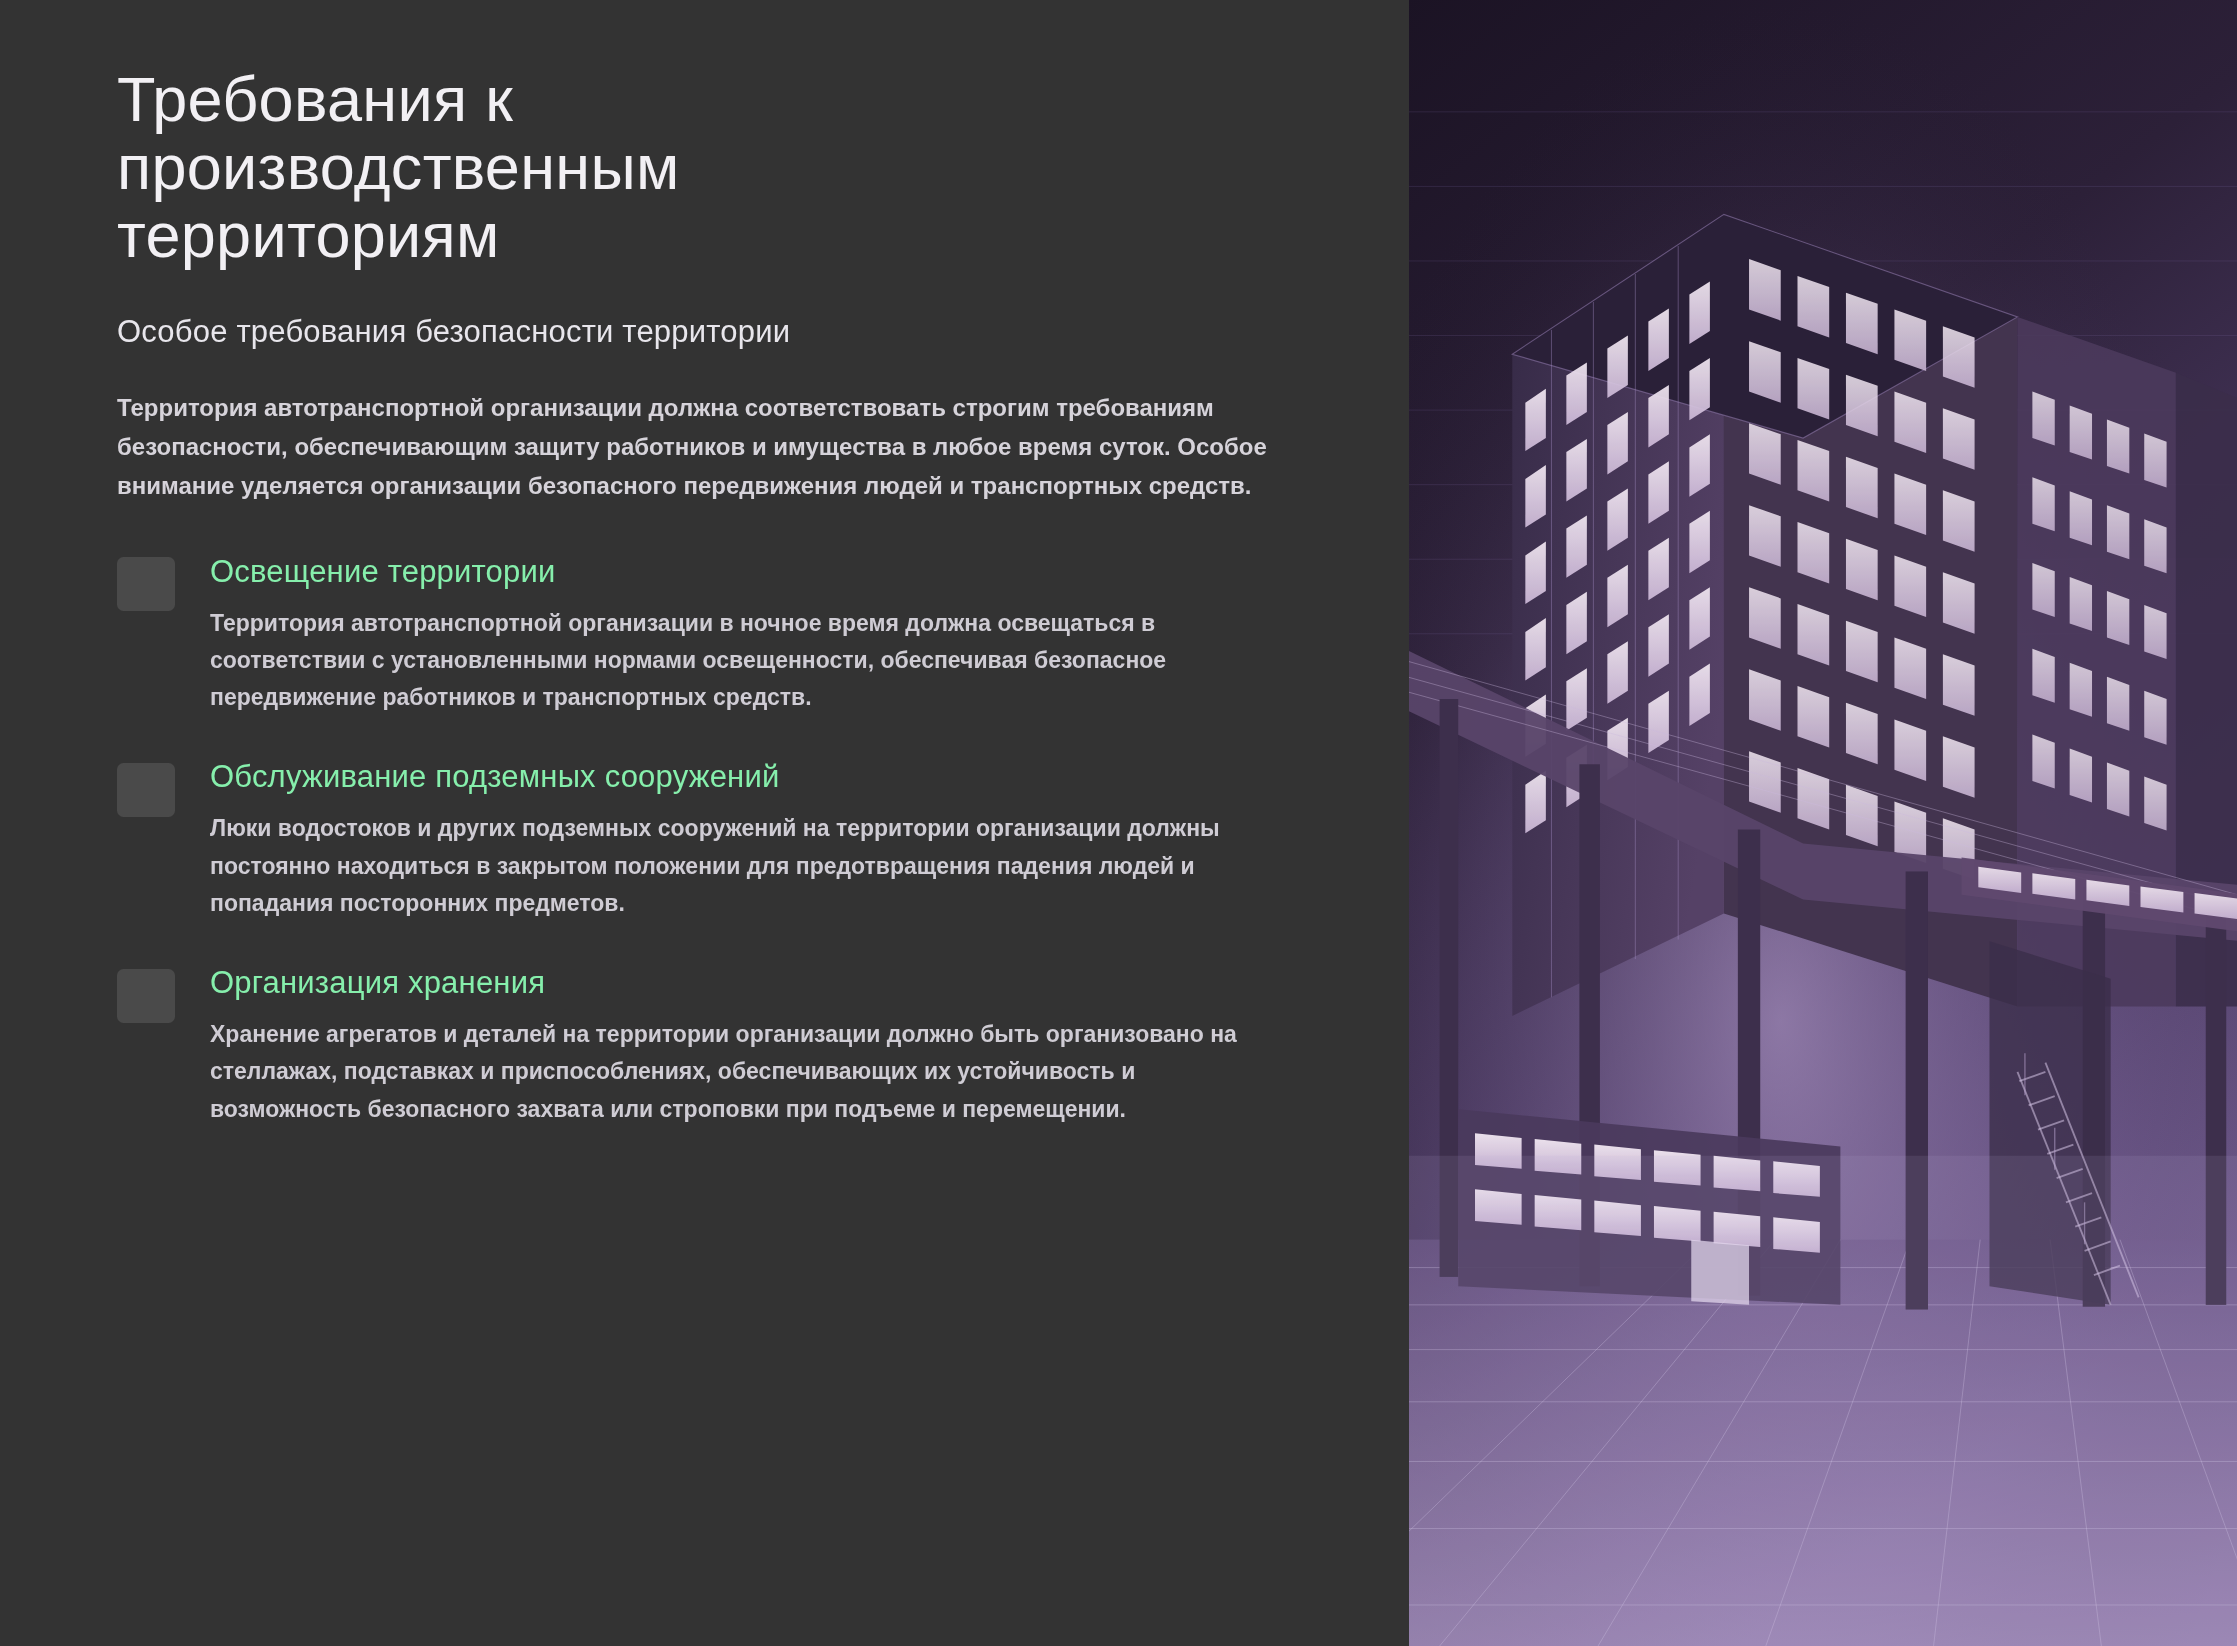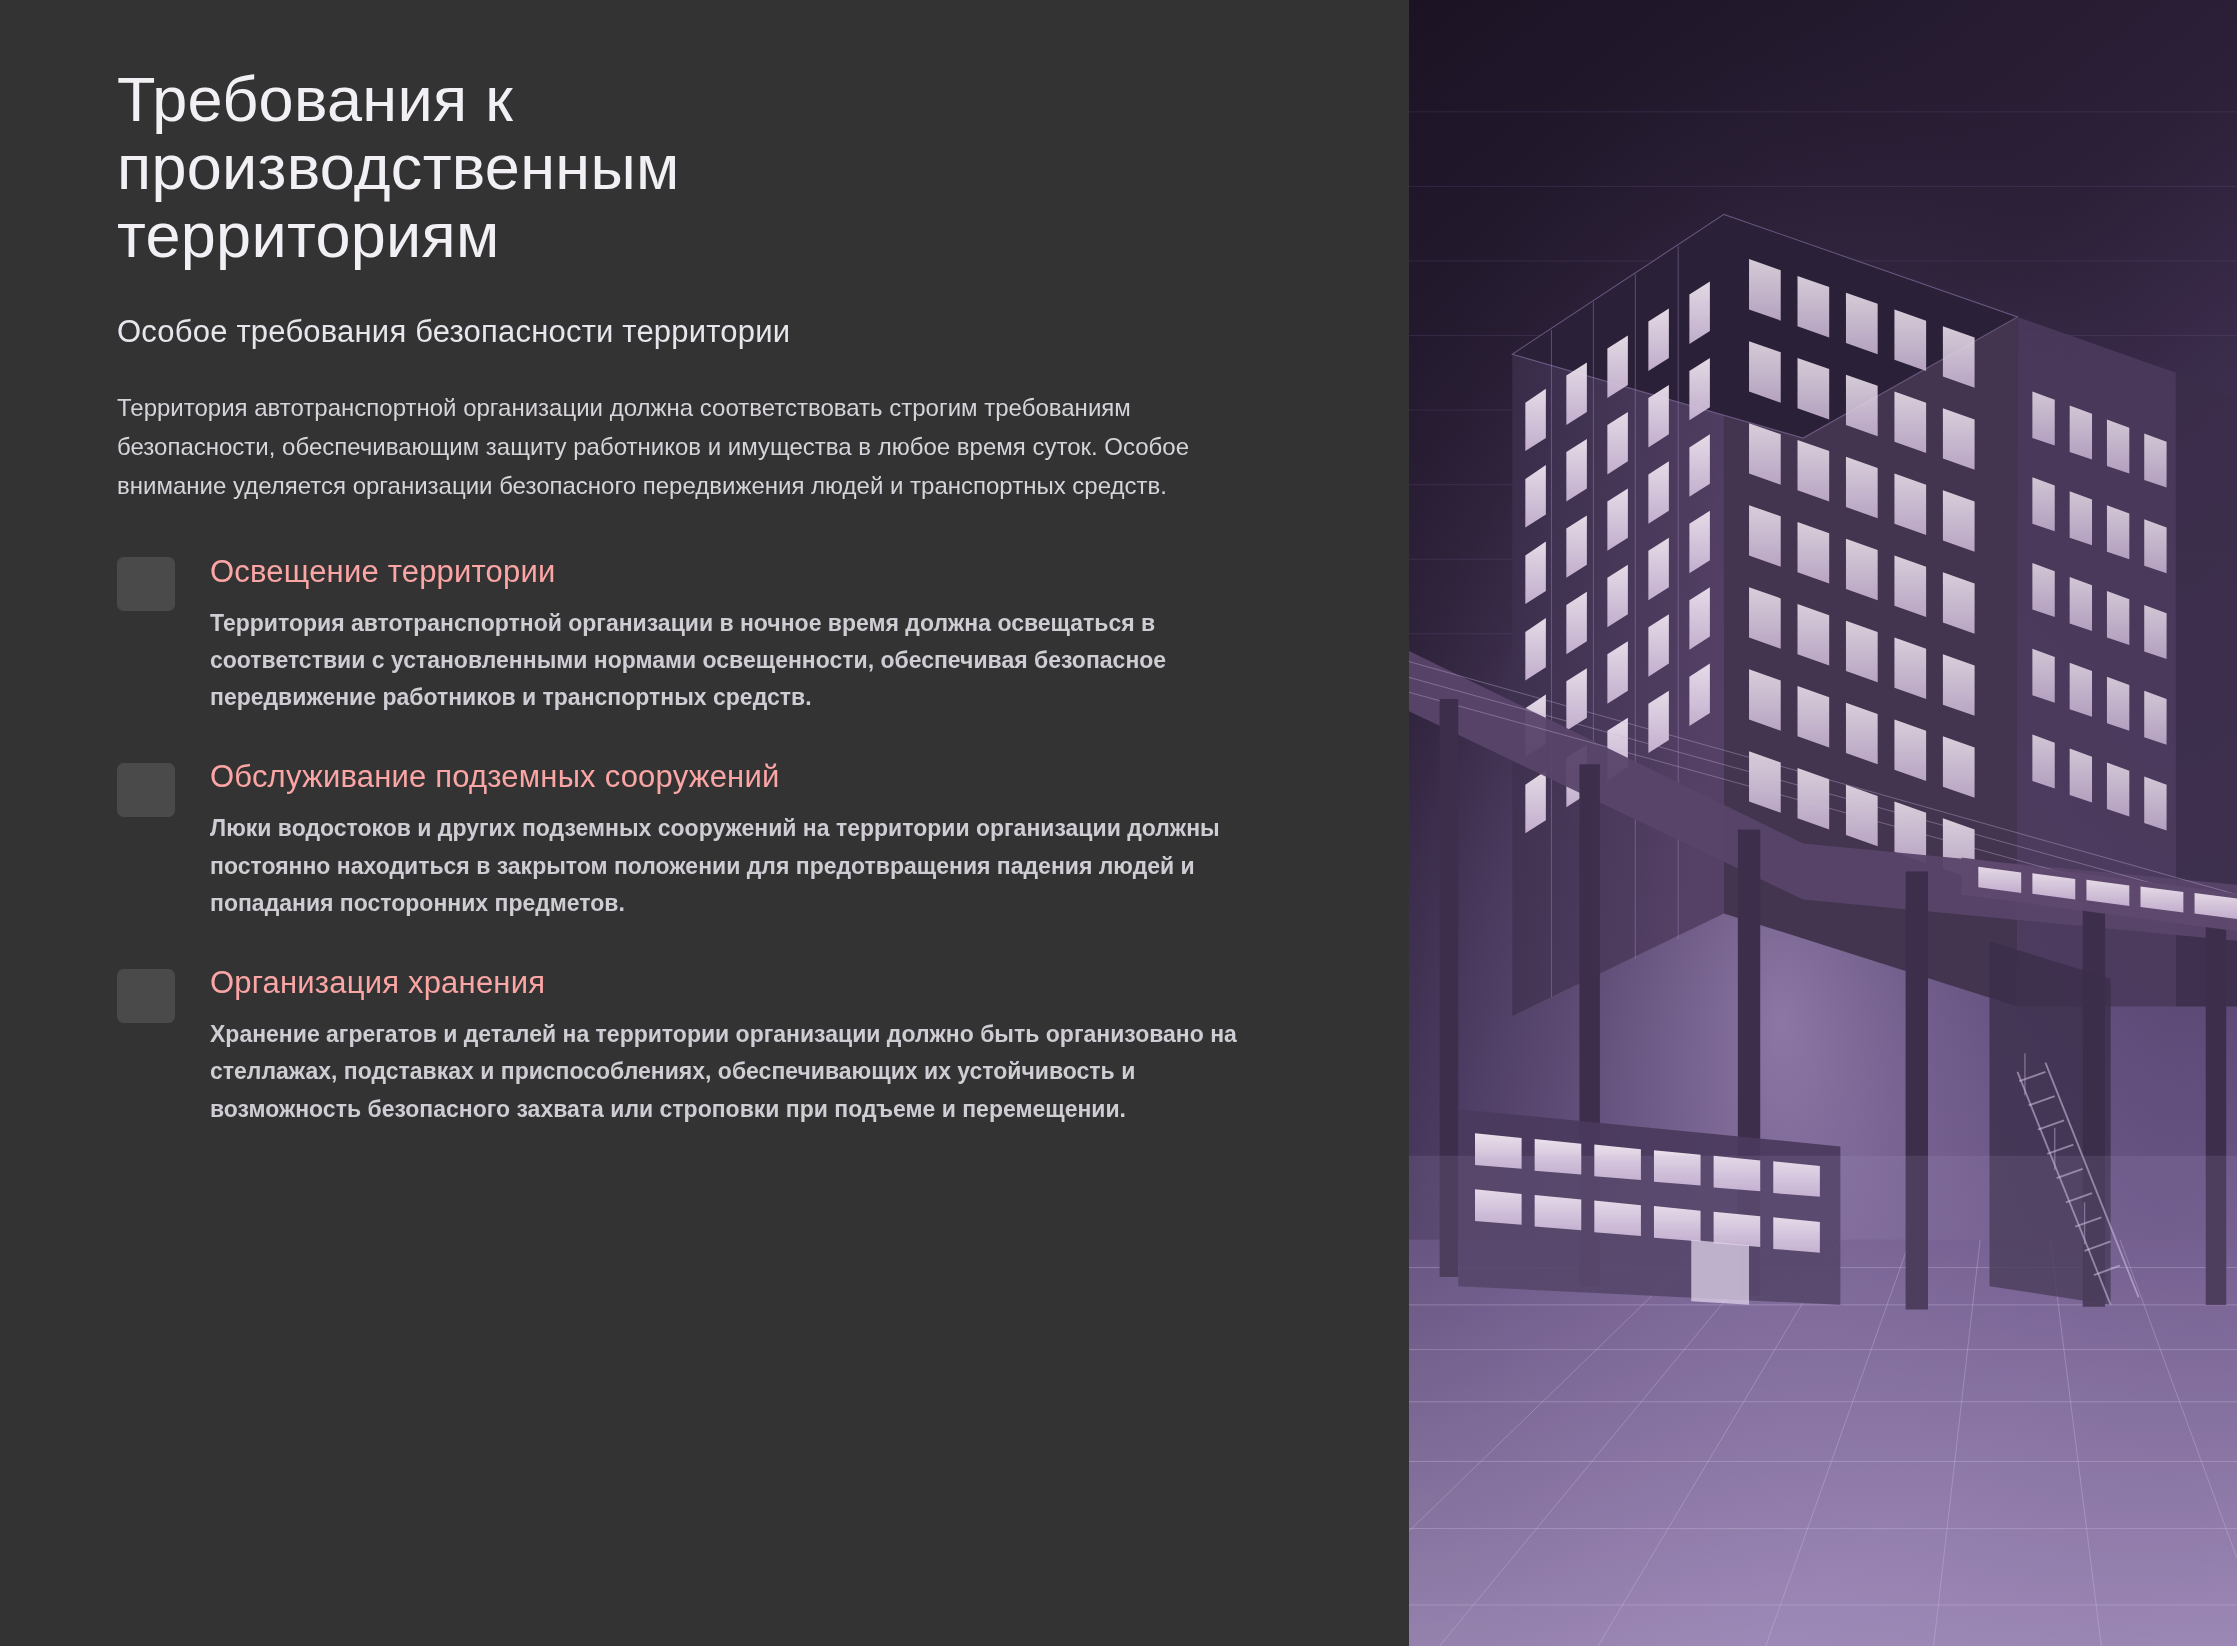--- a/index.html
+++ b/index.html
@@ -48,20 +48,21 @@
     margin: 0 0 39px 0;
     letter-spacing: 0.2px;
   }
 
   .intro-paragraph {
     color: #d6d3da;
     font-size: 24px;
     line-height: 1.62;
     margin: 0 0 48px 0;
     max-width: 1184px;
+    font-weight: bold;
   }
 
   
   .feature-list {
     display: flex;
     flex-direction: column;
     gap: 43px;
   }
   .feature-item {
     display: flex;
@@ -74,21 +75,21 @@
     background: #4a4a4a;
     border-radius: 6.5px;
     flex: 0 0 auto;
     margin-top: 3.7px;
   }
   .feature-body {
     margin-left: 35px;
     flex: 1 1 auto;
   }
   .feature-title {
-    color: #fca5a5;
+    color: #86efac;
     font-size: 31px;
     font-weight: 400;
     margin: 0 0 15px 0;
     letter-spacing: 0.2px;
   }
   .feature-text {
     color: #cfccd4;
     font-size: 23px;
     line-height: 1.62;
     margin: 0;

